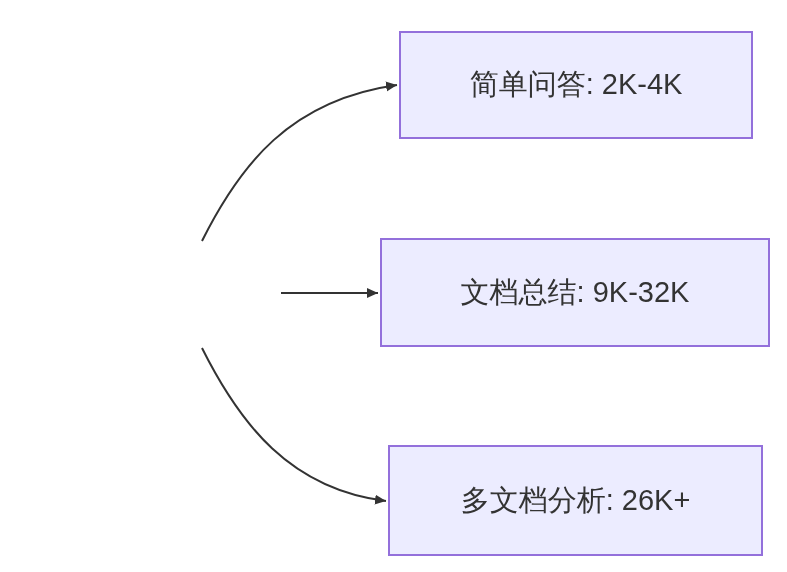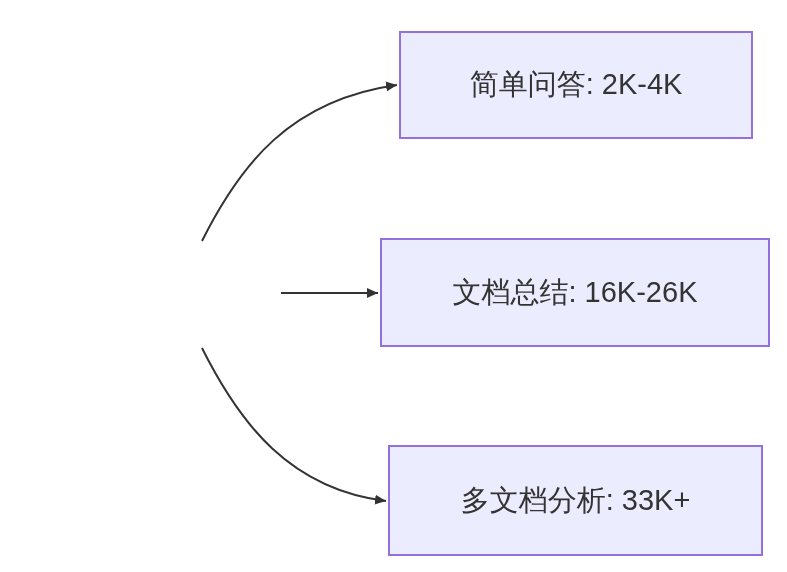--- a/index.html
+++ b/index.html
@@ -61,20 +61,20 @@
     <path class="edge-path" d="M 281 293 L 378 293" marker-end="url(#arrowhead)"></path>
     <path class="edge-path" d="M 202 348 C 240 424, 290 489, 386 501" marker-end="url(#arrowhead)"></path>
   </svg>
 
 
   <div class="node node-qa">
     <span>简单问答: 2K-4K</span>
   </div>
 
   <div class="node node-sum">
-    <span>文档总结: 16K-26K</span>
+    <span>文档总结: 9K-32K</span>
   </div>
 
   <div class="node node-multi">
-    <span>多文档分析: 33K+</span>
+    <span>多文档分析: 26K+</span>
   </div>
 
 </div>
 
 </body></html>

